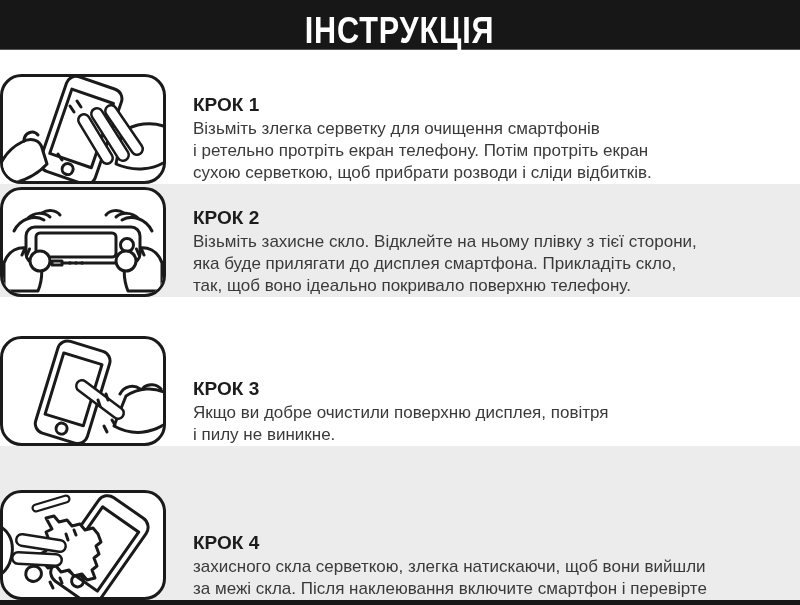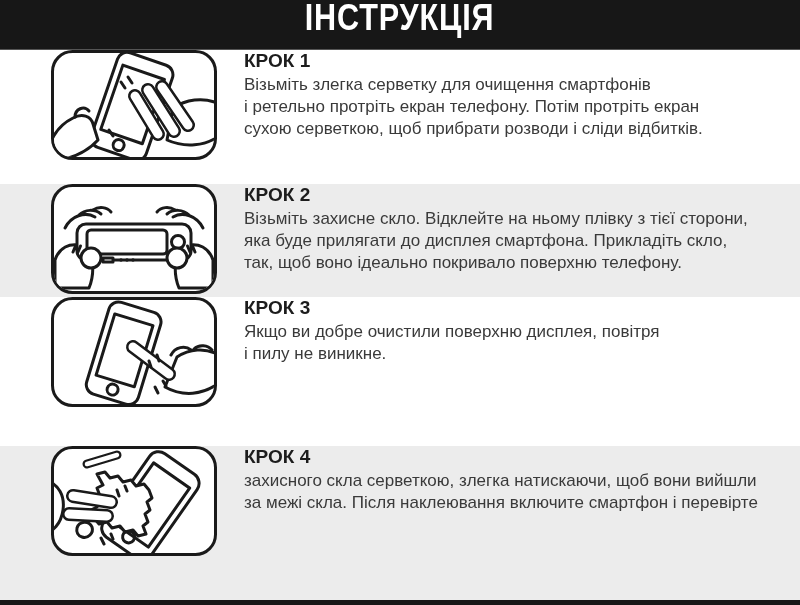--- a/index.html
+++ b/index.html
@@ -9,27 +9,27 @@
     --body-text:#3a3a3a;
     --heading-text:#1c1c1c;
     --line-art:#1a1a1a;
   }
   *{margin:0;padding:0;box-sizing:border-box}
   html,body{width:800px;height:605px;overflow:hidden;background:#fff;
     font-family:"Liberation Sans","DejaVu Sans",sans-serif;}
   .page{width:800px;height:605px;display:flex;flex-direction:column}
 
   
-  .topbar{height:53px;background:var(--header-bg);display:flex;align-items:flex-start;justify-content:center;
+  .topbar{height:53px;background:var(--header-bg);display:flex;align-items:flex-end;justify-content:center;
     border-bottom:1px solid #555}
   .topbar h1{color:#fff;font-size:36px;font-weight:bold;letter-spacing:1px;
     transform:scaleX(.85);transform-origin:center;line-height:1}
 
   
-  .row{display:flex;align-items:flex-start;padding-left:51px}
+  .row{display:flex;align-items:flex-end;}
   .row-1{height:142px;background:var(--stripe-white)}
   .row-2{height:120px;background:var(--stripe-gray)}
   .row-3{height:158px;background:var(--stripe-white)}
   .row-4{height:164px;background:var(--stripe-gray)}
 
   .illu{width:166px;height:110px;flex:0 0 auto}
   .illu svg{display:block}
 
   .text{margin-left:27px}
   .step-h{font-size:19px;font-weight:bold;color:var(--heading-text);line-height:21px;margin-bottom:3px}

